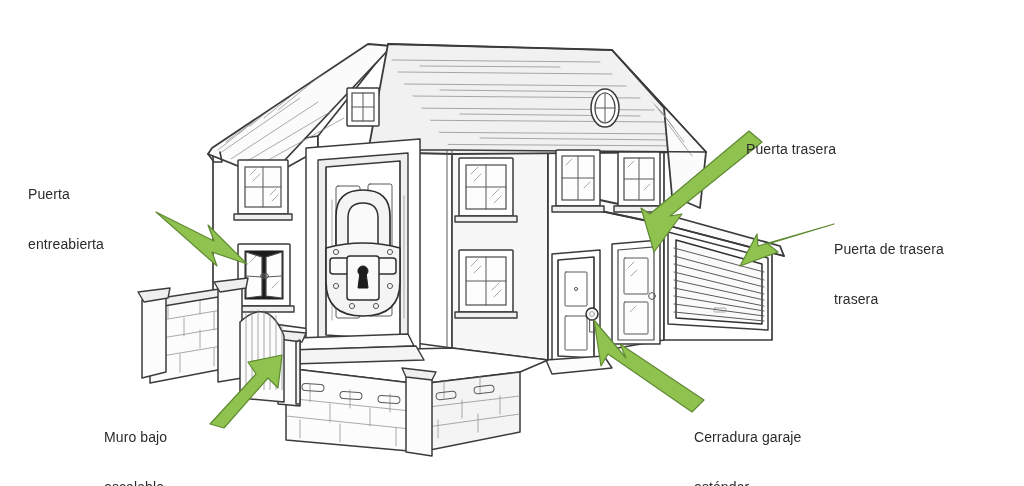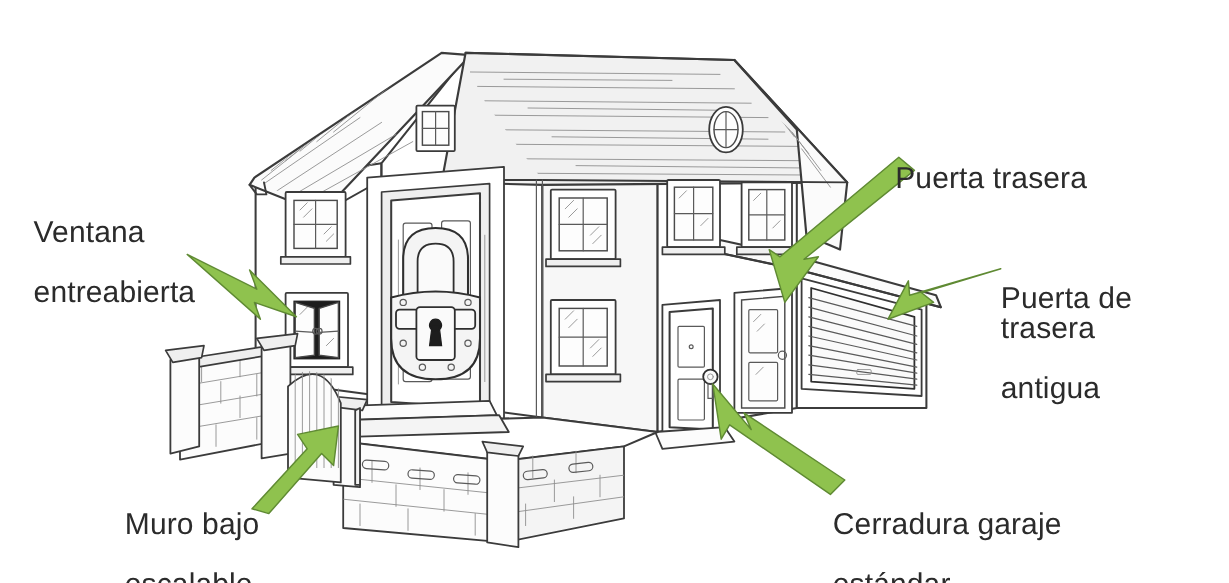--- a/index.html
+++ b/index.html
@@ -9,21 +9,21 @@
     background:#ffffff;
     font-family:"Liberation Sans", sans-serif;
     overflow:hidden;
     position:relative;
   }
   #root{position:relative;width:1024px;height:486px;}
   .stage{position:absolute;inset:0;}
   .label{
     position:absolute;
     color:#2b2b2b;
-    font-size:25px;
+    font-size:14px;
     line-height:25px;
     font-weight:400;
     white-space:pre-line;
     letter-spacing:.1px;
   }
   .lbl-ventana{left:28px;top:157px;}
   .lbl-muro{left:104px;top:400px;}
   .lbl-trasera{left:746px;top:112px;}
   .lbl-garaje{left:834px;top:212px;}
   .lbl-cerradura{left:694px;top:400px;}
@@ -430,36 +430,36 @@
 
       <polygon class="arrow" fill="#8fc24e" points="762,142 670,216 682,214 654,252 641,208 650,214 749,131"></polygon>
 
       <polygon class="arrow" fill="#8fc24e" points="834,224 768,244 778,252 740,266 757,234 758,246"></polygon>
 
       <polygon class="arrow" fill="#8fc24e" points="704,400 620,344 626,358 594,320 601,366 608,354 692,412"></polygon>
     </g>
   </svg>
 
   <div class="label lbl-ventana">
-    <div>Ventana</div>
+    <div>Puerta</div>
     <div>entreabierta</div>
   </div>
 
   <div class="label lbl-muro">
     <div>Muro bajo</div>
     <div>escalable</div>
   </div>
 
   <div class="label lbl-trasera">
     <div>Puerta trasera</div>
   </div>
 
   <div class="label lbl-garaje">
     <div>Puerta de trasera</div>
-    <div>antigua</div>
+    <div>trasera</div>
   </div>
 
   <div class="label lbl-cerradura">
     <div>Cerradura garaje</div>
     <div>estándar</div>
   </div>
 
 </div>
 
 </body></html>

